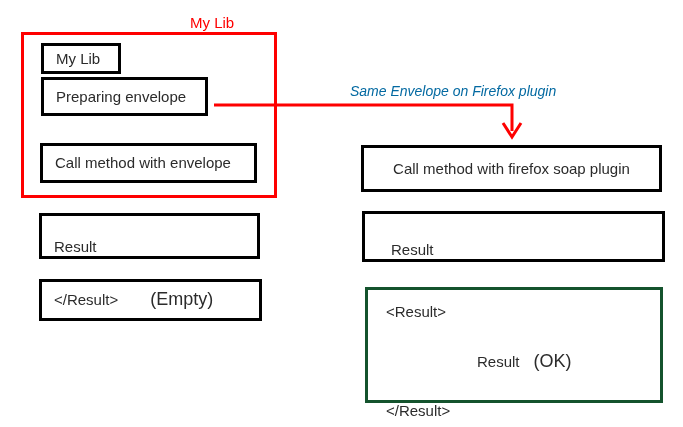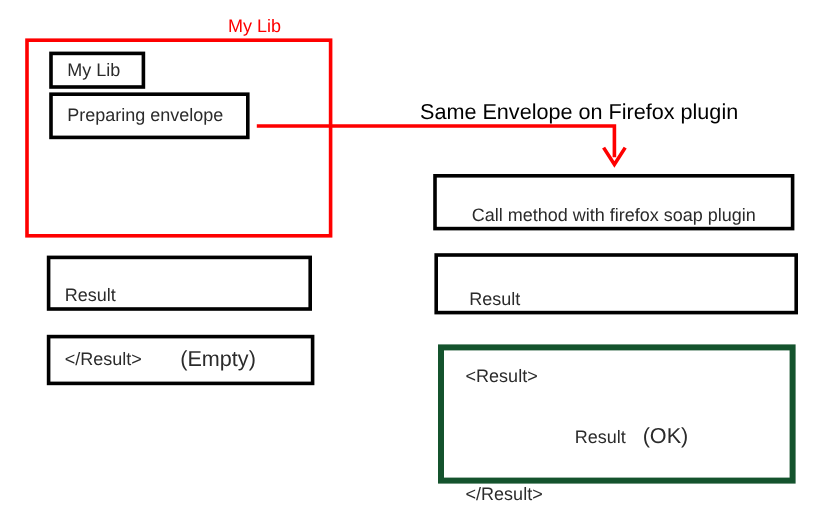--- a/index.html
+++ b/index.html
@@ -34,21 +34,20 @@
     align-items: center;
     padding-left: 12px;
     font-size: 15px;
     line-height: 1.2;
     color: #2b2b2b;
     white-space: nowrap;
   }
   .node.center {
     justify-content: center;
     padding-left: 0;
-    align-items: flex-end;
   }
   .node.top-align {
     align-items: flex-end;
     padding-top: 6px;
   }
 
   
   .group-frame {
     position: absolute;
     box-sizing: border-box;
@@ -58,39 +57,40 @@
   .group-label {
     position: absolute;
     color: #fe0000;
     font-size: 15px;
     white-space: nowrap;
   }
 
   
   .connector-label {
     position: absolute;
-    color: #000000;
-    font-size: 18px;
+    color: #0369a1;
+    font-size: 14px;
     white-space: nowrap;
+    font-style: italic;
   }
   #connector-svg {
     position: absolute;
     left: 0;
     top: 0;
     width: 683px;
     height: 427px;
     pointer-events: none;
   }
 
   
   .stack {
     position: absolute;
     box-sizing: border-box;
     background: #ffffff;
-    border: 5px solid #14532d;
+    border: 3px solid #14532d;
     font-size: 15px;
     color: #2b2b2b;
     padding: 14px 0 0 18px;
   }
   .stack .line {
     white-space: pre;
     line-height: 1.0;
     margin-bottom: 18px;
   }
   .stack .indent {
@@ -115,20 +115,23 @@
   <div class="group-frame" style="left:21px; top:32px; width:256px; height:166px;"></div>
 
   <div class="node" style="left:41px; top:43px; width:80px; height:31px;">
     <span>My Lib</span>
   </div>
 
   <div class="node" style="left:41px; top:77px; width:167px; height:39px;">
     <span>Preparing envelope</span>
   </div>
 
+  <div class="node" style="left:40px; top:143px; width:217px; height:40px;">
+    <span>Call method with envelope</span>
+  </div>
 
   <div class="node top-align" style="left:39px; top:213px; width:221px; height:46px; padding-top:9px;">
     <span>Result</span>
   </div>
 
   <div class="node" style="left:39px; top:279px; width:223px; height:42px;">
     <span>&lt;/Result&gt;</span>
     <span class="note inline-note" style="padding-left:32px;">(Empty)</span>
   </div>
 

